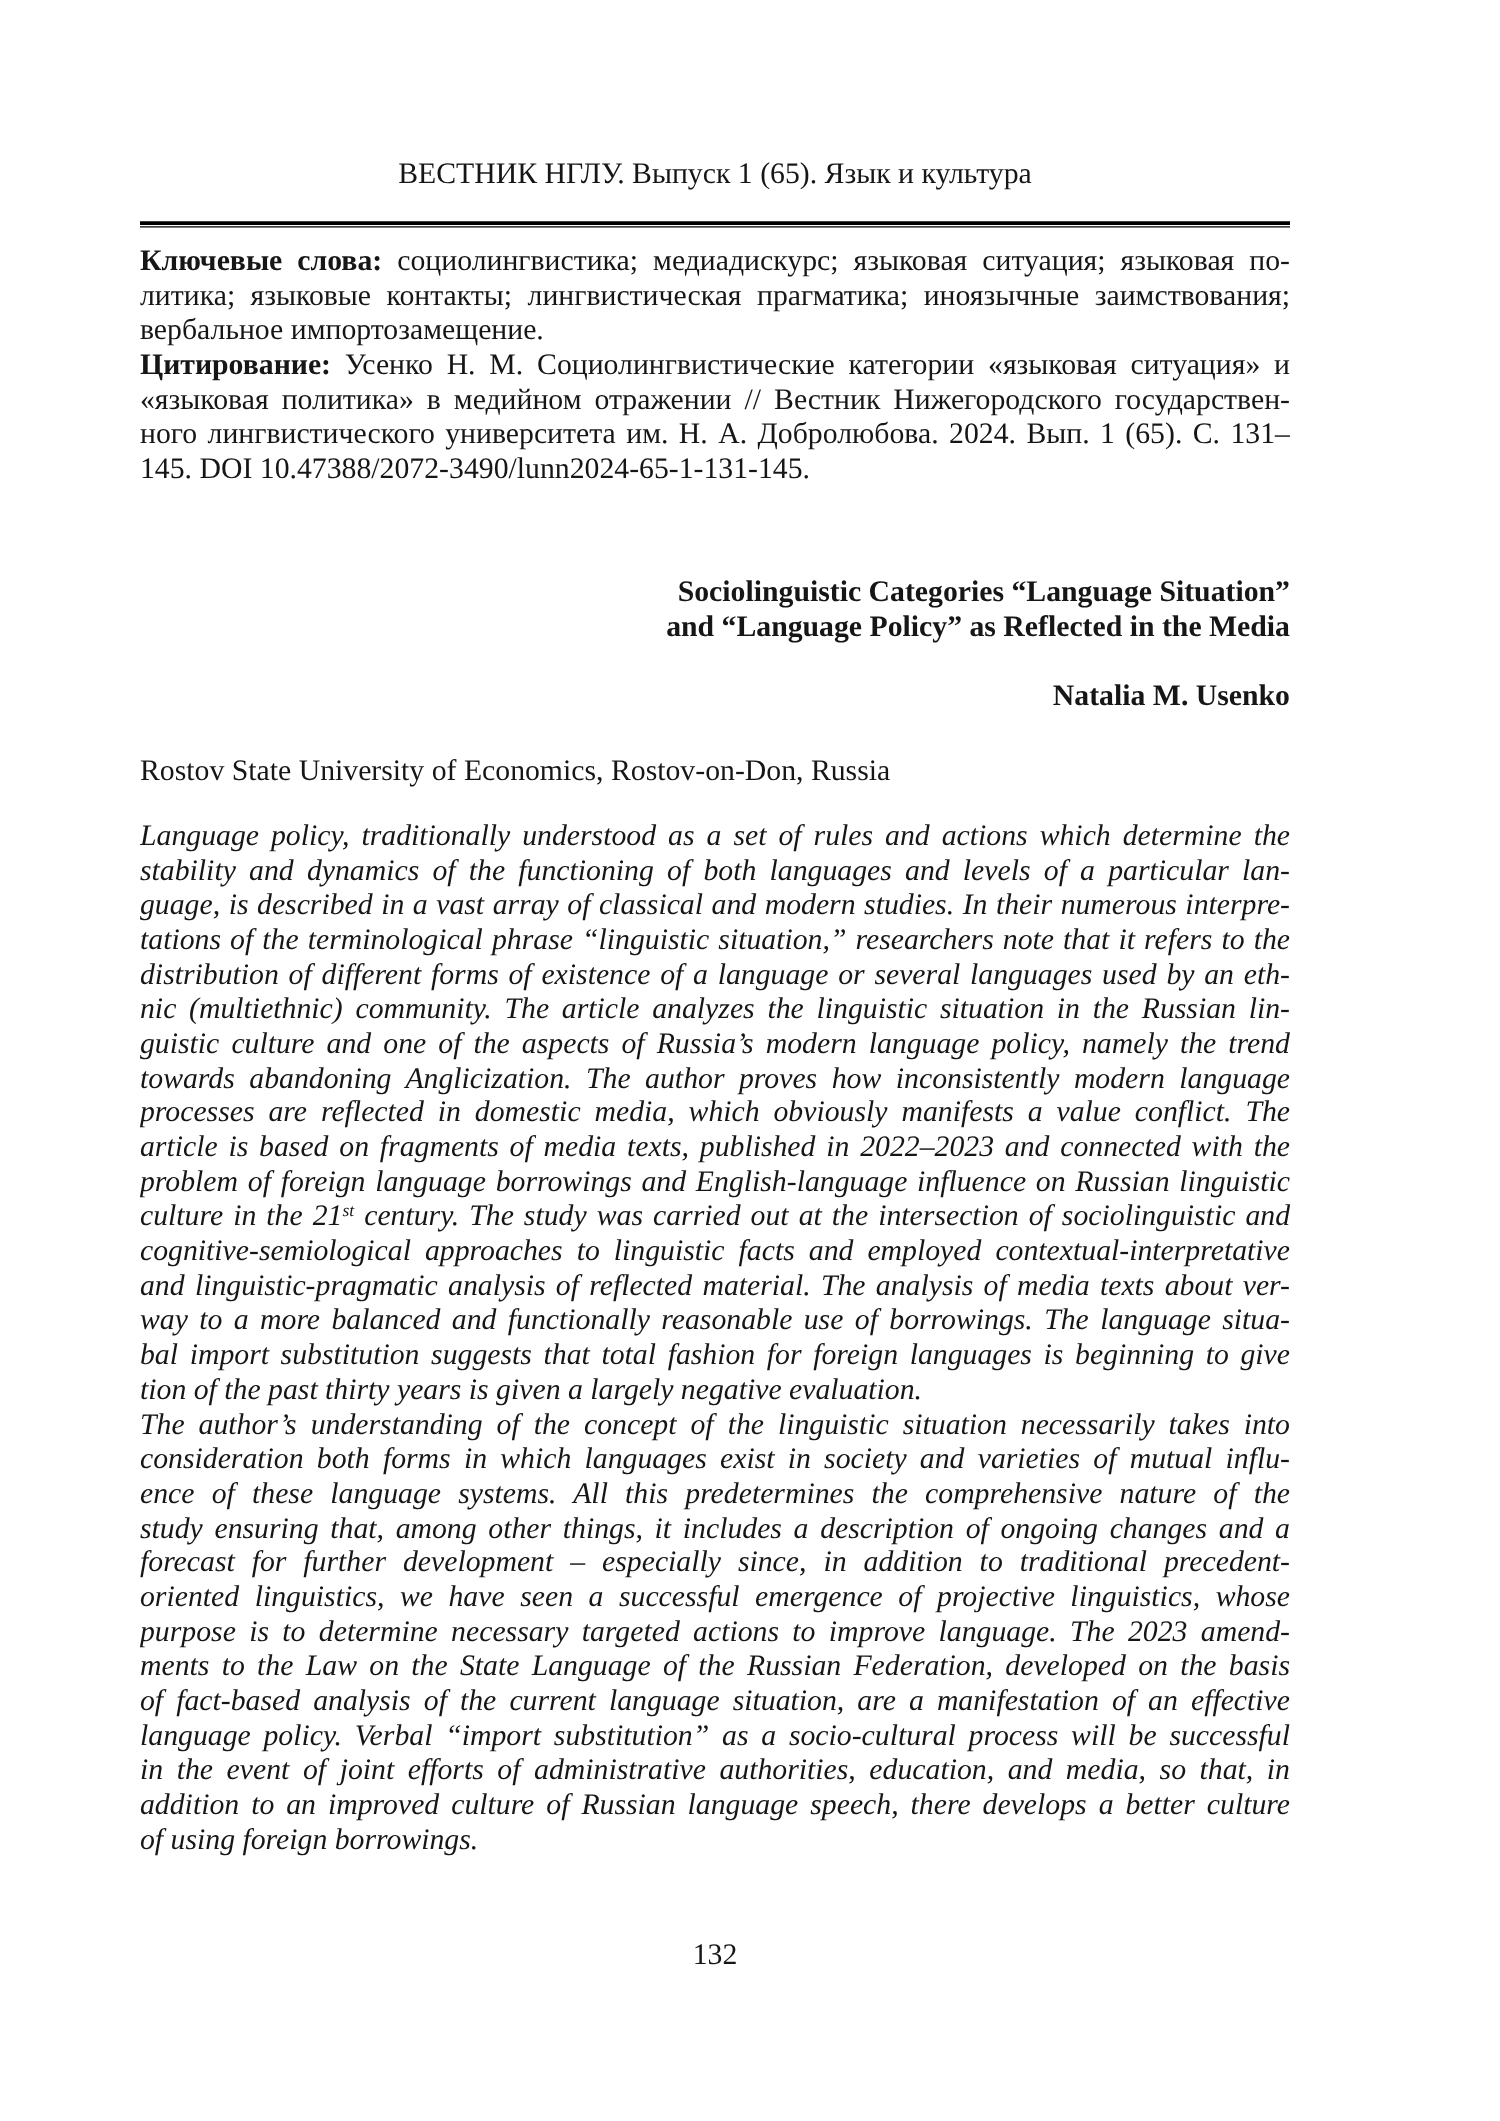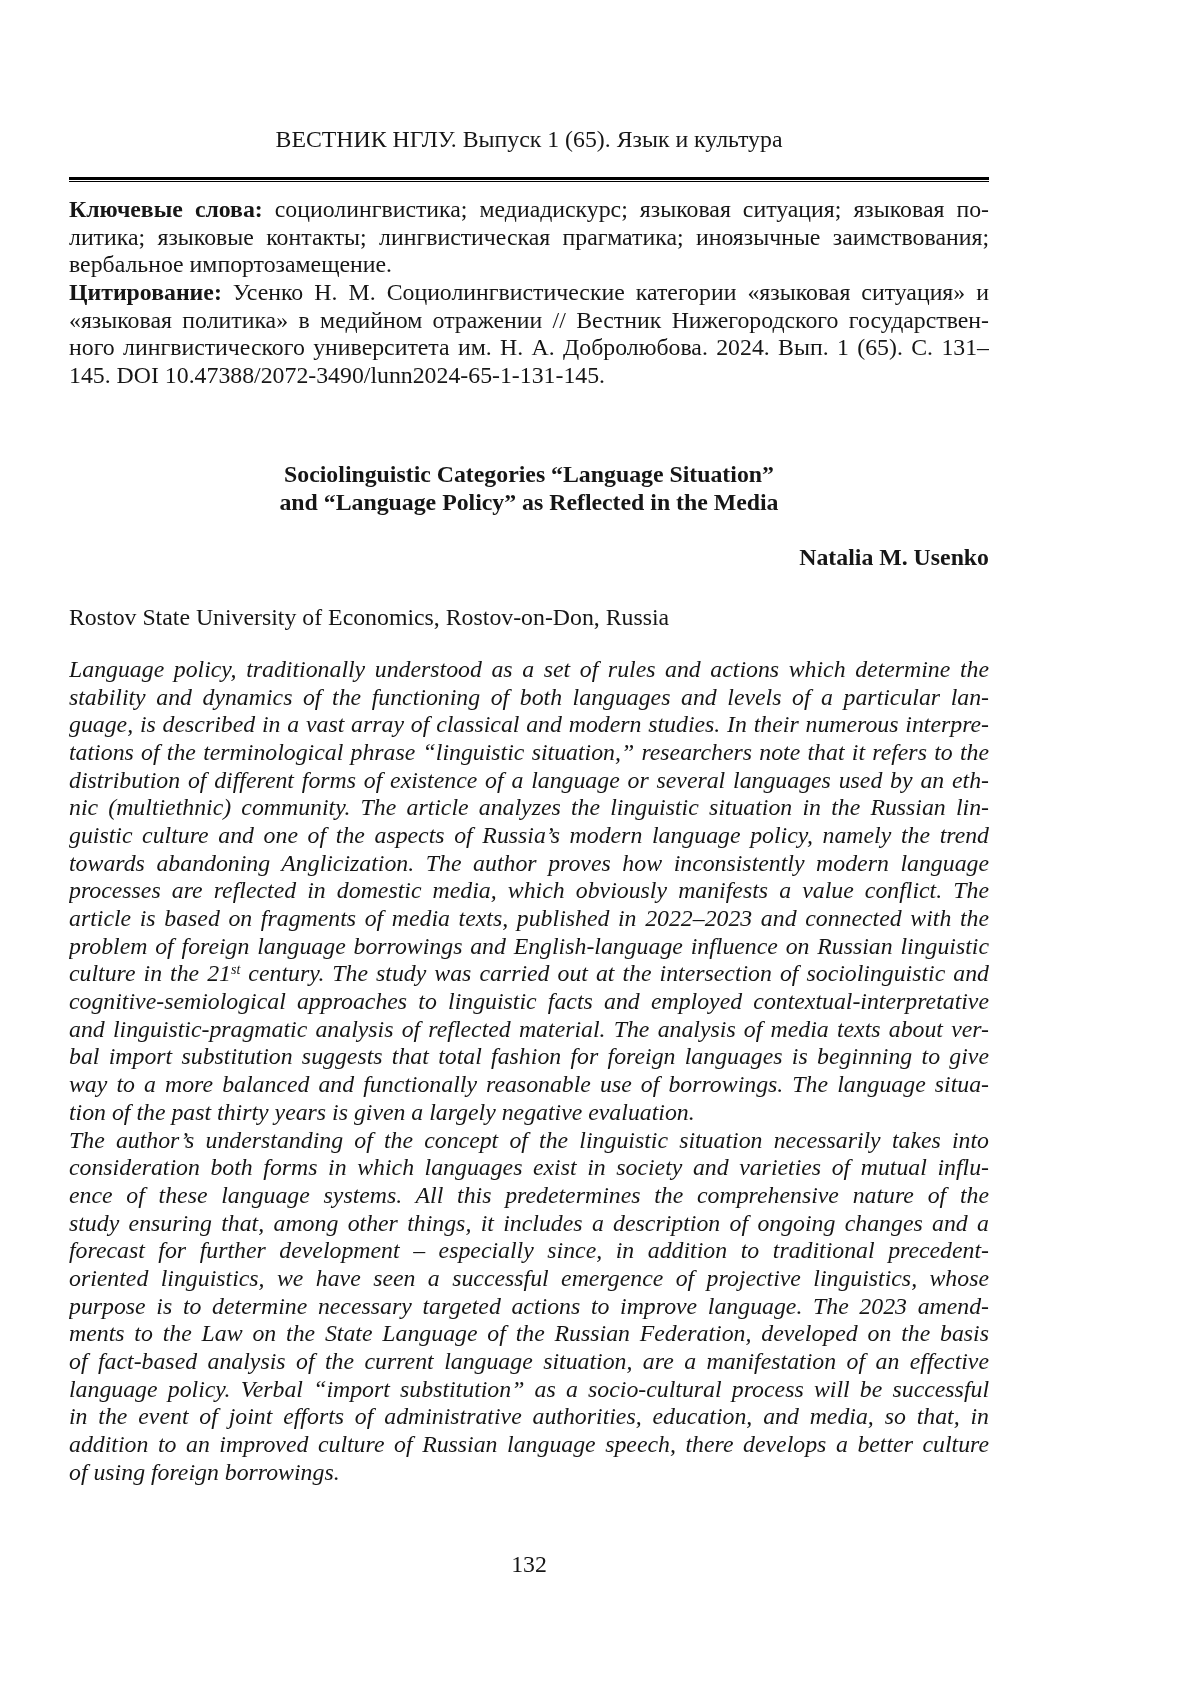--- a/index.html
+++ b/index.html
@@ -7,21 +7,21 @@
     position: relative;
     width: 1200px;
     height: 1697px;
     margin: 0 auto;
     background: #ffffff;
     color: #161616;
     font-family: "Liberation Serif", "DejaVu Serif", serif;
     overflow: hidden;
   }
   .content {
-    margin-left: 69px;
+    margin-left: 112px;
     width: 920px;
   }
   .running-header {
     margin-top: 125px;
     font-size: 23.8px;
     line-height: 28px;
     text-align: center;
     white-space: nowrap;
   }
   .header-rule { margin-top: 24px; }
@@ -44,21 +44,21 @@
     font-size: 14px;
     line-height: 0;
     vertical-align: 7px;
   }
 
   .article-title {
     margin: 70px 0 0 0;
     font-size: 23.8px;
     line-height: 28px;
     font-weight: bold;
-    text-align: center;
+    text-align: right;
   }
   .author {
     margin-top: 27px;
     font-size: 23.8px;
     line-height: 28px;
     font-weight: bold;
     text-align: right;
   }
   .affiliation {
     margin-top: 32px;
@@ -117,22 +117,22 @@
           <div class="jline"><span>distribution of different forms of existence of a language or several languages used by an eth-</span></div>
           <div class="jline"><span>nic (multiethnic) community. The article analyzes the linguistic situation in the Russian lin-</span></div>
           <div class="jline"><span>guistic culture and one of the aspects of Russia’s modern language policy, namely the trend</span></div>
           <div class="jline"><span>towards abandoning Anglicization. The author proves how inconsistently modern language</span></div>
           <div class="jline"><span>processes are reflected in domestic media, which obviously manifests a value conflict. The</span></div>
           <div class="jline"><span>article is based on fragments of media texts, published in 2022–2023 and connected with the</span></div>
           <div class="jline"><span>problem of foreign language borrowings and English-language influence on Russian linguistic</span></div>
           <div class="jline"><span>culture in the 21</span><sup>st</sup><span> century. The study was carried out at the intersection of sociolinguistic and</span></div>
           <div class="jline"><span>cognitive-semiological approaches to linguistic facts and employed contextual-interpretative</span></div>
           <div class="jline"><span>and linguistic-pragmatic analysis of reflected material. The analysis of media texts about ver-</span></div>
+          <div class="jline"><span>way to a more balanced and functionally reasonable use of borrowings. The language situa-</span></div>
           <div class="jline"><span>bal import substitution suggests that total fashion for foreign languages is beginning to give</span></div>
-          <div class="jline"><span>way to a more balanced and functionally reasonable use of borrowings. The language situa-</span></div>
           <div class="jline jline-end"><span>tion of the past thirty years is given a largely negative evaluation.</span></div>
         </div>
         <div class="paragraph">
           <div class="jline"><span>The author’s understanding of the concept of the linguistic situation necessarily takes into</span></div>
           <div class="jline"><span>consideration both forms in which languages exist in society and varieties of mutual influ-</span></div>
           <div class="jline"><span>ence of these language systems. All this predetermines the comprehensive nature of the</span></div>
           <div class="jline"><span>study ensuring that, among other things, it includes a description of ongoing changes and a</span></div>
           <div class="jline"><span>forecast for further development – especially since, in addition to traditional precedent-</span></div>
           <div class="jline"><span>oriented linguistics, we have seen a successful emergence of projective linguistics, whose</span></div>
           <div class="jline"><span>purpose is to determine necessary targeted actions to improve language. The 2023 amend-</span></div>

